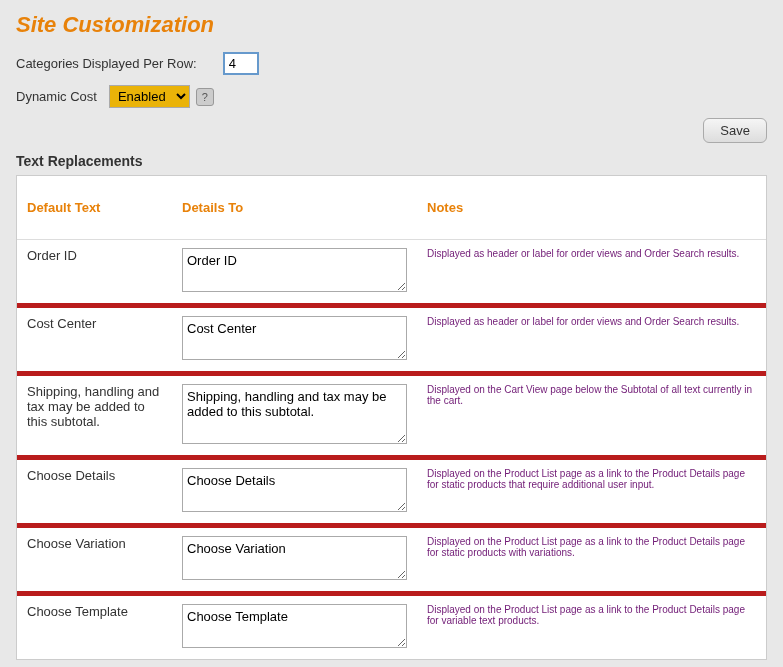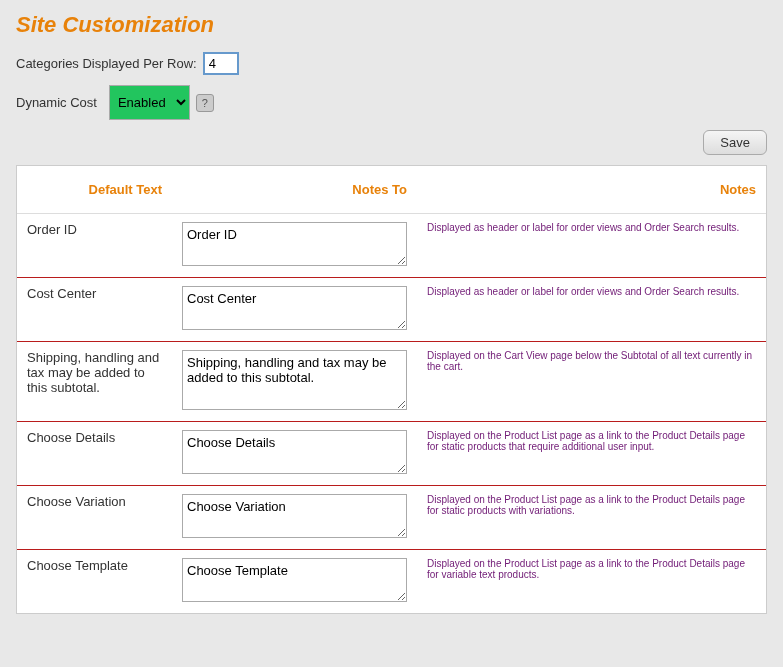--- a/index.html
+++ b/index.html
@@ -19,20 +19,21 @@
       color: #e8820a;
       font-size: 22px;
       font-weight: bold;
       margin-bottom: 14px;
       font-style: italic;
     }
     .form-row {
       display: flex;
       align-items: center;
       margin-bottom: 10px;
+      gap: 20px;
     }
     .form-label {
       font-size: 13px;
       color: #333;
       margin-right: 6px;
     }
     .categories-input {
       width: 36px;
       border: 2px solid #6699cc;
       padding: 2px 4px;
@@ -40,22 +41,22 @@
       background: #fff;
       outline: none;
     }
     .dynamic-menus-row {
       display: flex;
       align-items: center;
       margin-bottom: 10px;
     }
     .dynamic-menus-select {
       border: 1px solid #aaa;
-      background: #22c55e;
-      padding: 8px 4px;
+      background: #eab308;
+      padding: 2px 4px;
       font-size: 13px;
       margin-left: 6px;
       margin-right: 6px;
     }
     .help-icon {
       display: inline-block;
       width: 18px;
       height: 18px;
       background: #ccc;
       border: 1px solid #999;
@@ -92,31 +93,31 @@
       width: 100%;
     }
     table {
       width: 100%;
       border-collapse: collapse;
     }
     thead tr {
       background: #fff;
     }
     thead th {
-      text-align: right;
-      padding: 16px 10px;
+      text-align: left;
+      padding: 24px 10px;
       font-weight: bold;
       border-bottom: 1px solid #ddd;
       font-size: 13px;
     }
     thead th:first-child { color: #e8820a; }
     thead th:nth-child(2) { color: #e8820a; }
     thead th:nth-child(3) { color: #e8820a; }
     tbody tr {
-      border-bottom: 1px solid #b91c1c;
+      border-bottom: 5px solid #b91c1c;
     }
     tbody tr:last-child {
       border-bottom: none;
     }
     tbody td {
       padding: 8px 10px;
       vertical-align: top;
       font-size: 13px;
     }
     tbody td:first-child {
@@ -159,27 +160,28 @@
       <option>Enabled</option>
       <option>Disabled</option>
     </select>
     <span class="help-icon">?</span>
   </div>
 
   <div class="save-row">
     <button class="save-button">Save</button>
   </div>
 
+  <div class="section-title">Text Replacements</div>
 
   <div class="table-container">
     <table>
       <thead>
         <tr>
           <th>Default Text</th>
-          <th>Notes To</th>
+          <th>Details To</th>
           <th>Notes</th>
         </tr>
       </thead>
       <tbody id="table-body">
       <tr>
             <td>Order ID</td>
             <td><textarea class="change-textarea" style="">Order ID</textarea></td>
             <td>Displayed as header or label for order views and Order Search results.</td>
           </tr>
           <tr>

